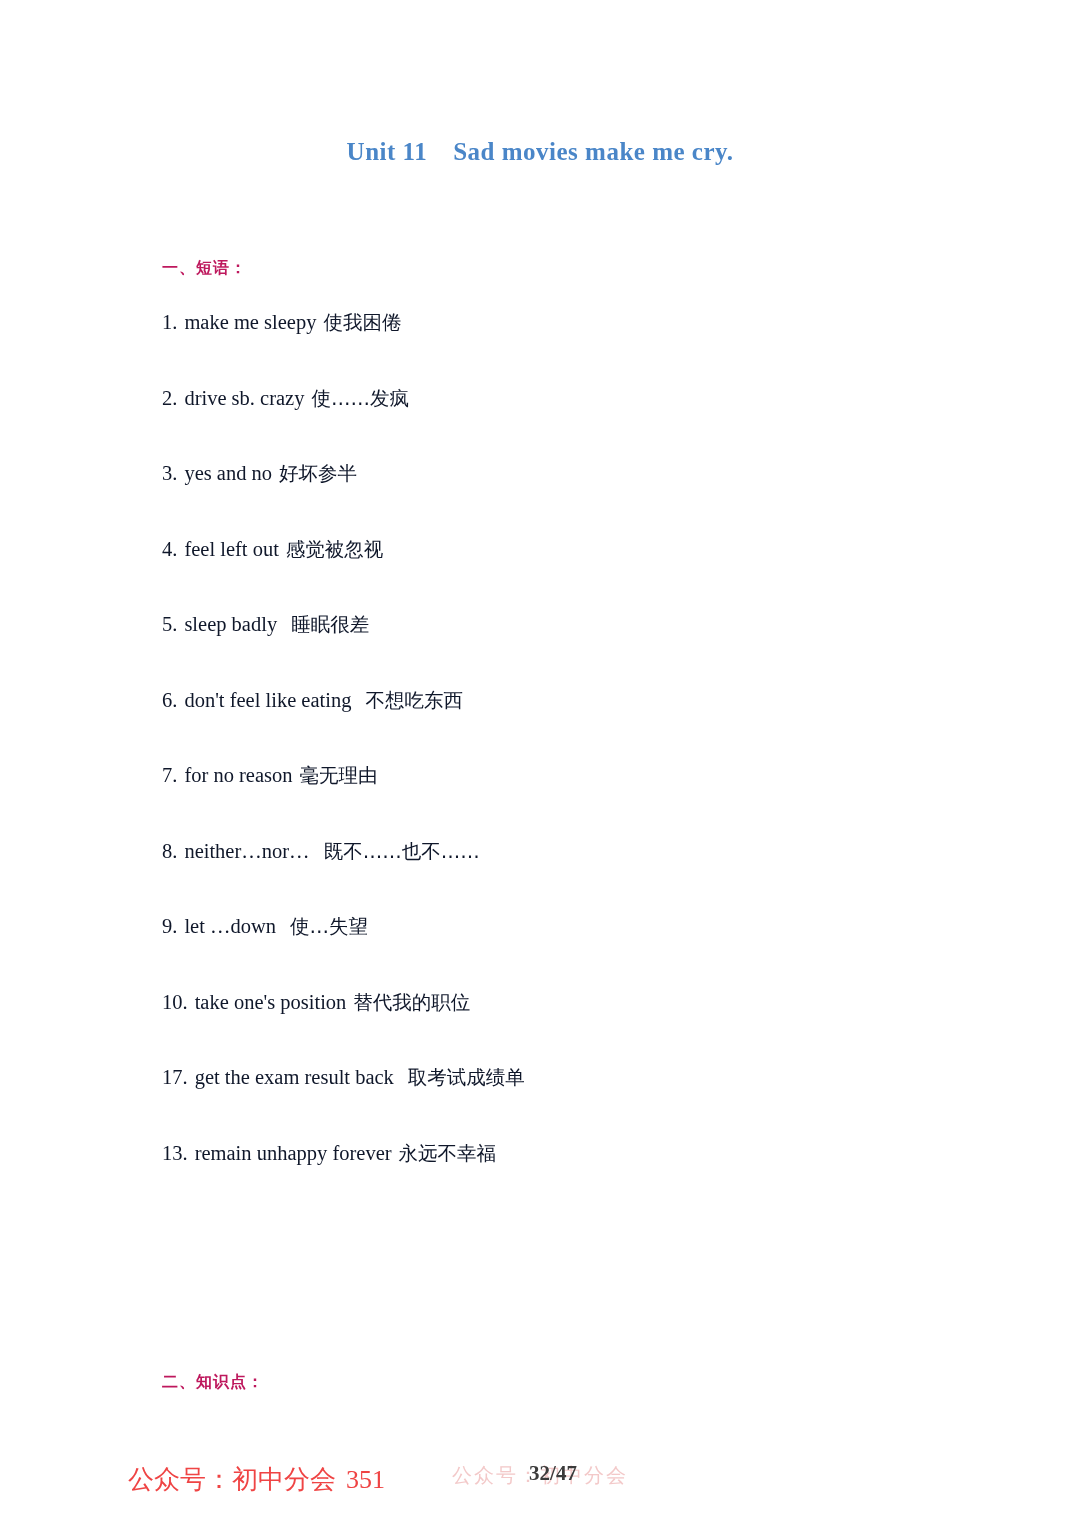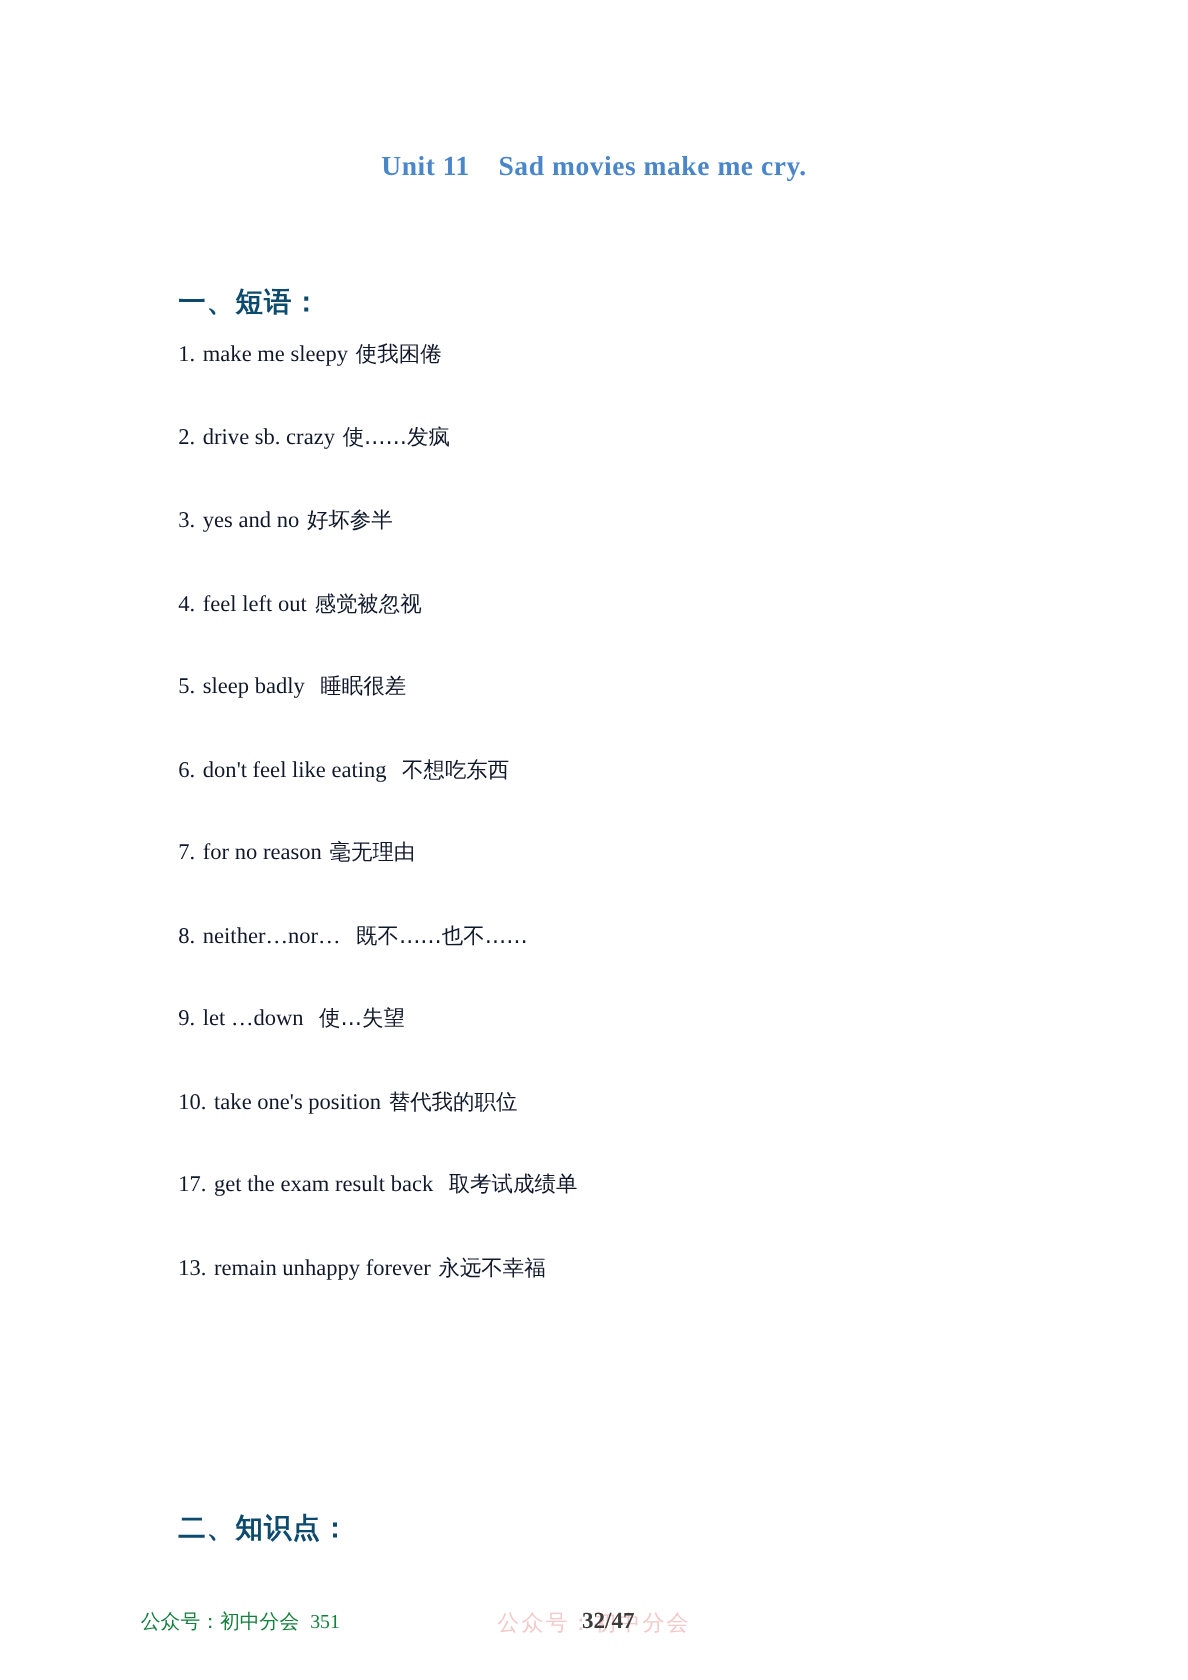--- a/index.html
+++ b/index.html
@@ -32,23 +32,23 @@
     color: #4a86c8;
     letter-spacing: 0.5px;
     font-family: "Liberation Serif", "DejaVu Serif", serif;
   }
   .title .unit {
     margin-right: 26px;
   }
   .section-heading {
     position: absolute;
     left: 162px;
-    font-size: 25px;
+    font-size: 16px;
     font-weight: bold;
-    color: #0c4a6e;
+    color: #be185d;
     font-family: "DejaVu Sans", "Liberation Sans", sans-serif;
     letter-spacing: 1px;
   }
   #heading-phrases { top: 258px; }
   #heading-points { top: 1372px; }
 
   .phrase-list {
     position: absolute;
     top: 312px;
     left: 162px;
@@ -77,22 +77,22 @@
   .phrase-item.bold .en {
     font-weight: bold;
   }
   .sp-s { display: inline-block; width: 7px; }
   .sp-m { display: inline-block; width: 14px; }
 
   .footer-left {
     position: absolute;
     left: 128px;
     top: 1462px;
-    font-size: 18px;
-    color: #15803d;
+    font-size: 26px;
+    color: #ef4444;
     white-space: nowrap;
   }
   .footer-left .cn {
     font-family: "DejaVu Sans", "Liberation Sans", sans-serif;
   }
   .footer-left .num {
     font-family: "Liberation Serif", "DejaVu Serif", serif;
     margin-left: 10px;
   }
   .footer-center {

